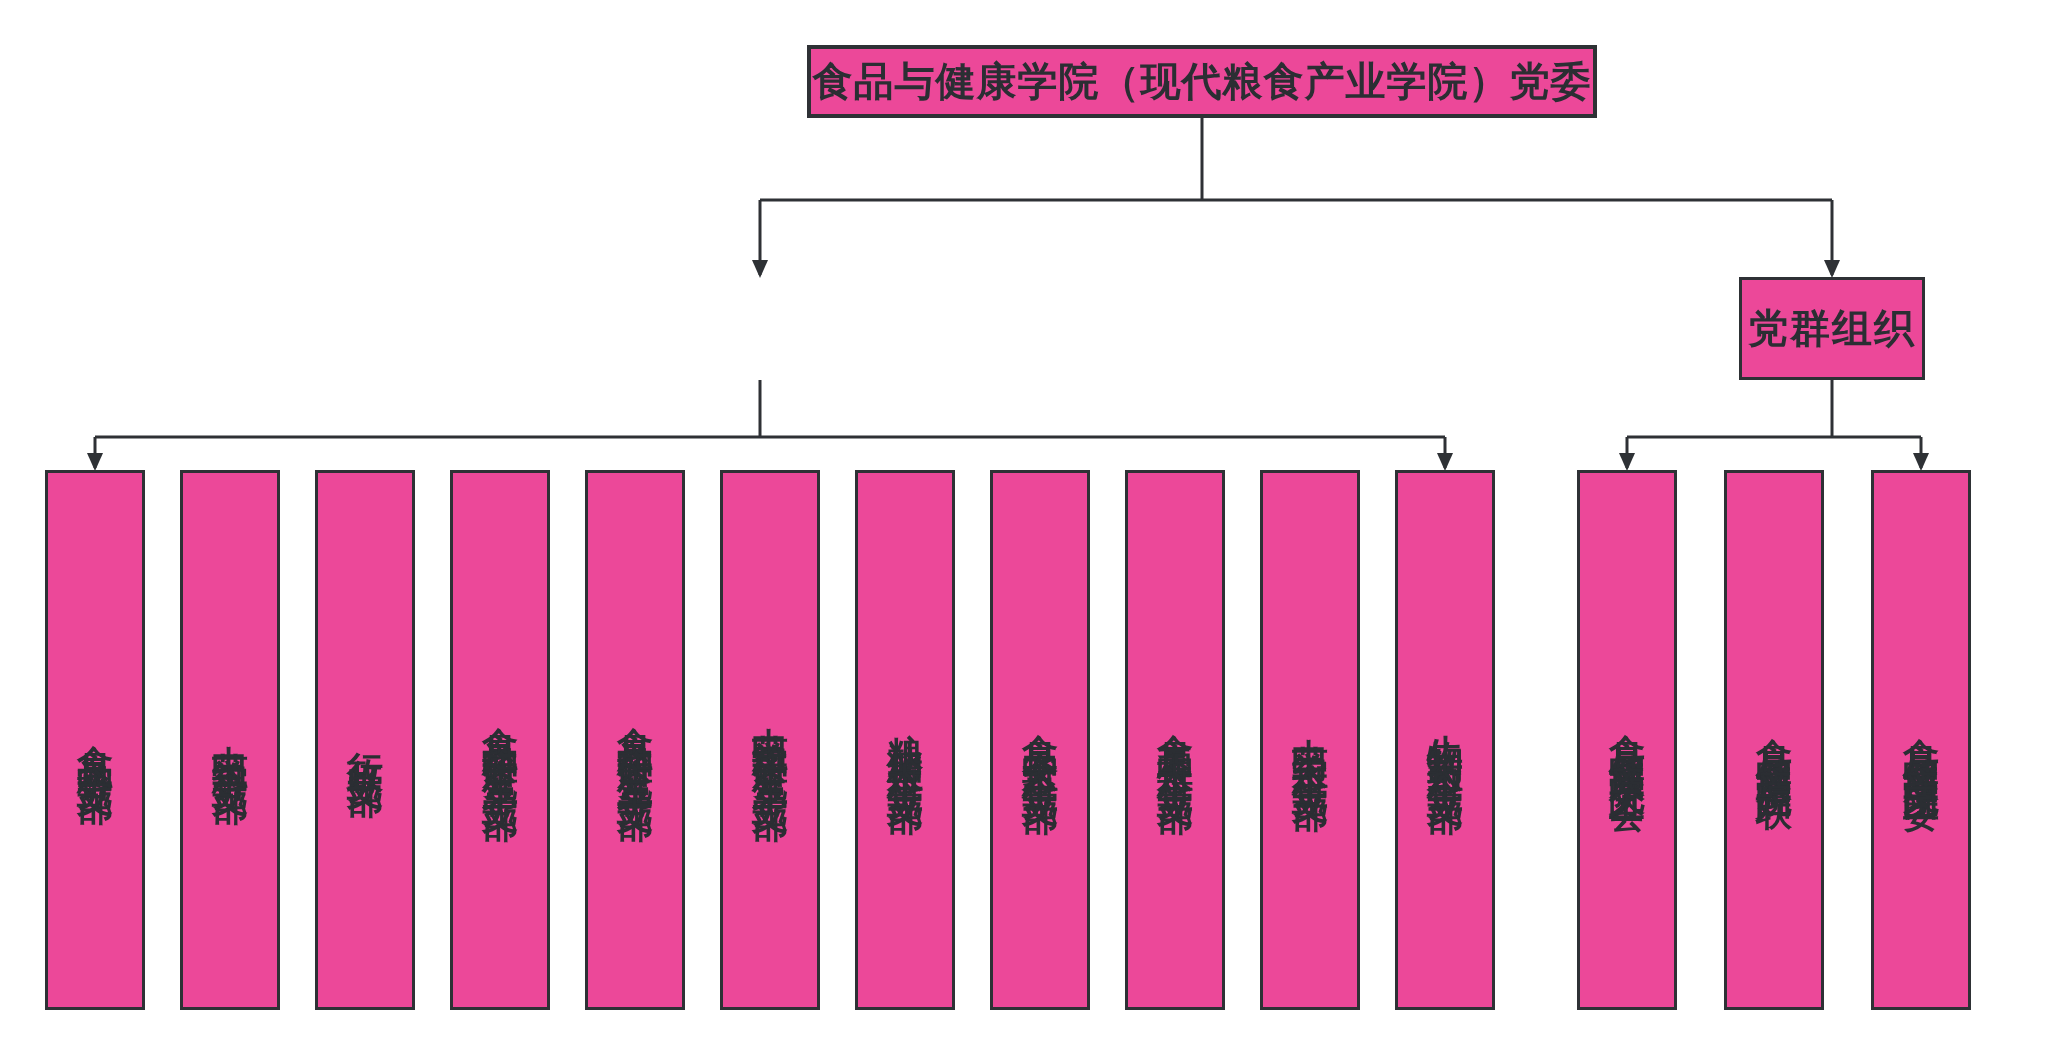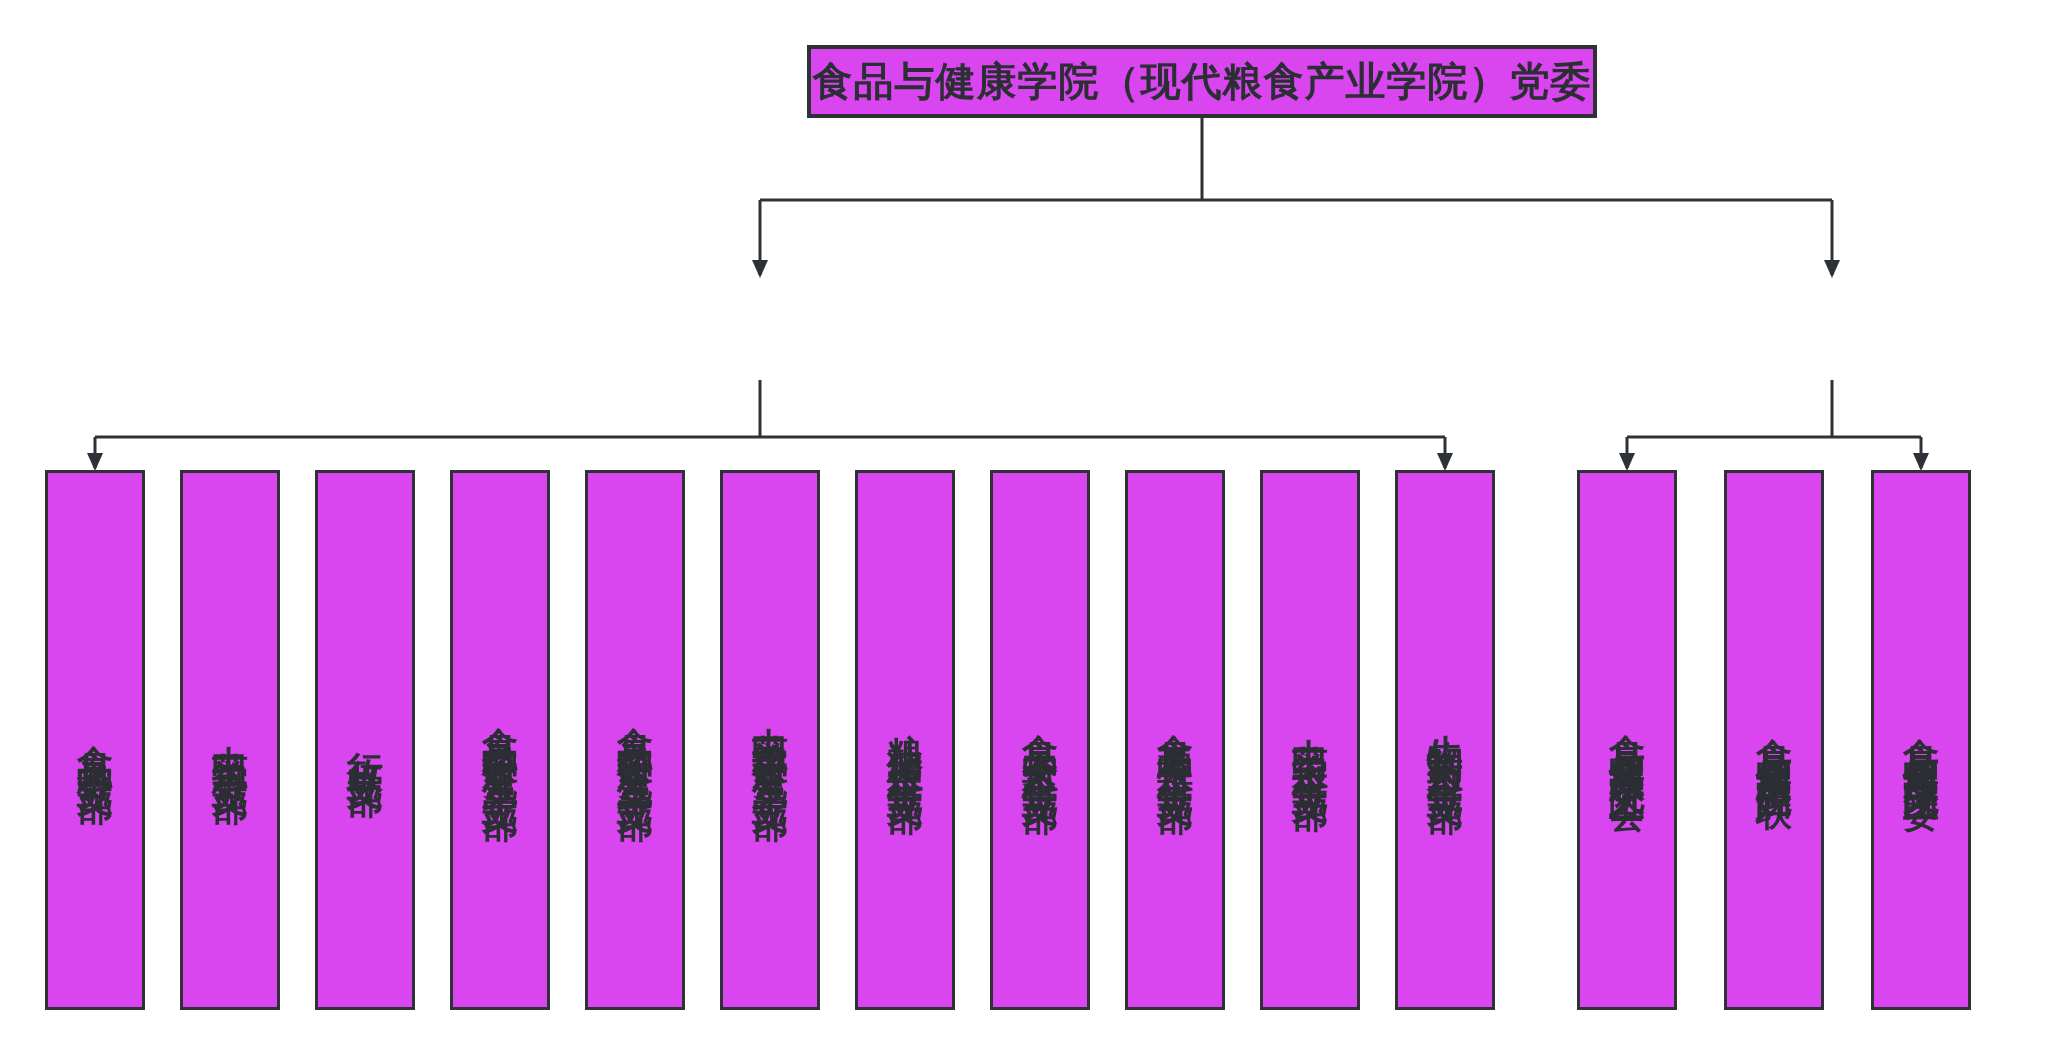--- a/index.html
+++ b/index.html
@@ -6,21 +6,21 @@
   #canvas{
     position:relative;
     width:2048px;height:1050px;
     background:#ffffff;
     font-family:"Liberation Sans", sans-serif;
     overflow:hidden;
   }
   #connector-svg{position:absolute;left:0;top:0;}
   .box{
     position:absolute;
-    background:#d946ef;
+    background:#ec4899;
     border:3px solid #2e3135;
     display:flex;align-items:center;justify-content:center;
     box-sizing:border-box;
     color:#2b2e33;
     font-weight:bold;
   }
   .root-box{border-width:4px;font-size:40px;white-space:nowrap;letter-spacing:1px;}
   .mid-box{font-size:40px;letter-spacing:2px;}
   .leaf-box{font-size:36px;}
   .leaf-label{
@@ -55,20 +55,23 @@
       <polygon points="1619,453 1635,453 1627,471" fill="#2e3135"></polygon>
       <line x1="1921" y1="437" x2="1921" y2="468" stroke="#2e3135" stroke-width="3"></line>
       <polygon points="1913,453 1929,453 1921,471" fill="#2e3135"></polygon>
     </svg>
 
   <div class="box root-box" style="left:807px;top:45px;width:790px;height:73px;">
     <span>食品与健康学院（现代粮食产业学院）党委</span>
   </div>
 
 
+  <div class="box mid-box" style="left:1739px;top:277px;width:186px;height:103px;">
+    <span>党群组织</span>
+  </div>
 
   <div id="leaf-layer">
       <div class="box leaf-box" style="left: 45px; top: 470px; width: 100px; height: 540px;">
       <span class="leaf-label">食品学科党支部</span>
     </div>
       <div class="box leaf-box" style="left: 180px; top: 470px; width: 100px; height: 540px;">
       <span class="leaf-label">中药学科党支部</span>
     </div>
       <div class="box leaf-box" style="left: 315px; top: 470px; width: 100px; height: 540px;">
       <span class="leaf-label">行政党支部</span>

